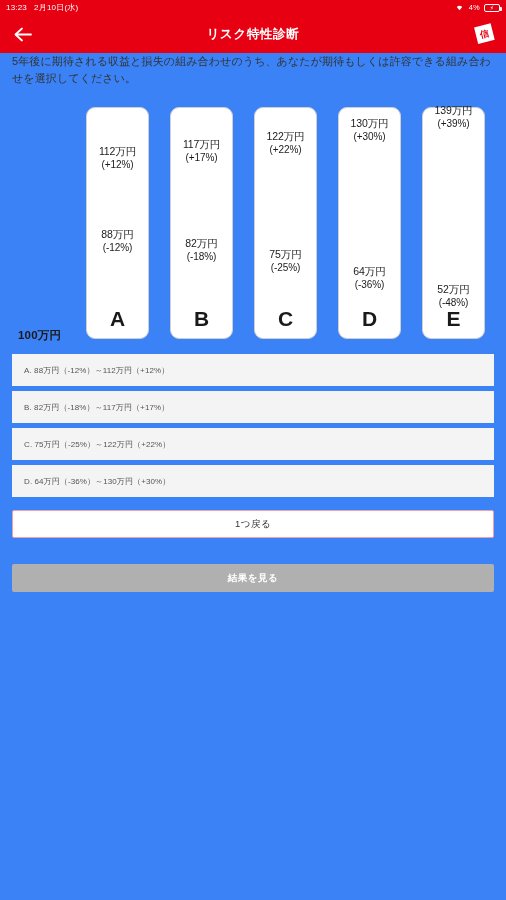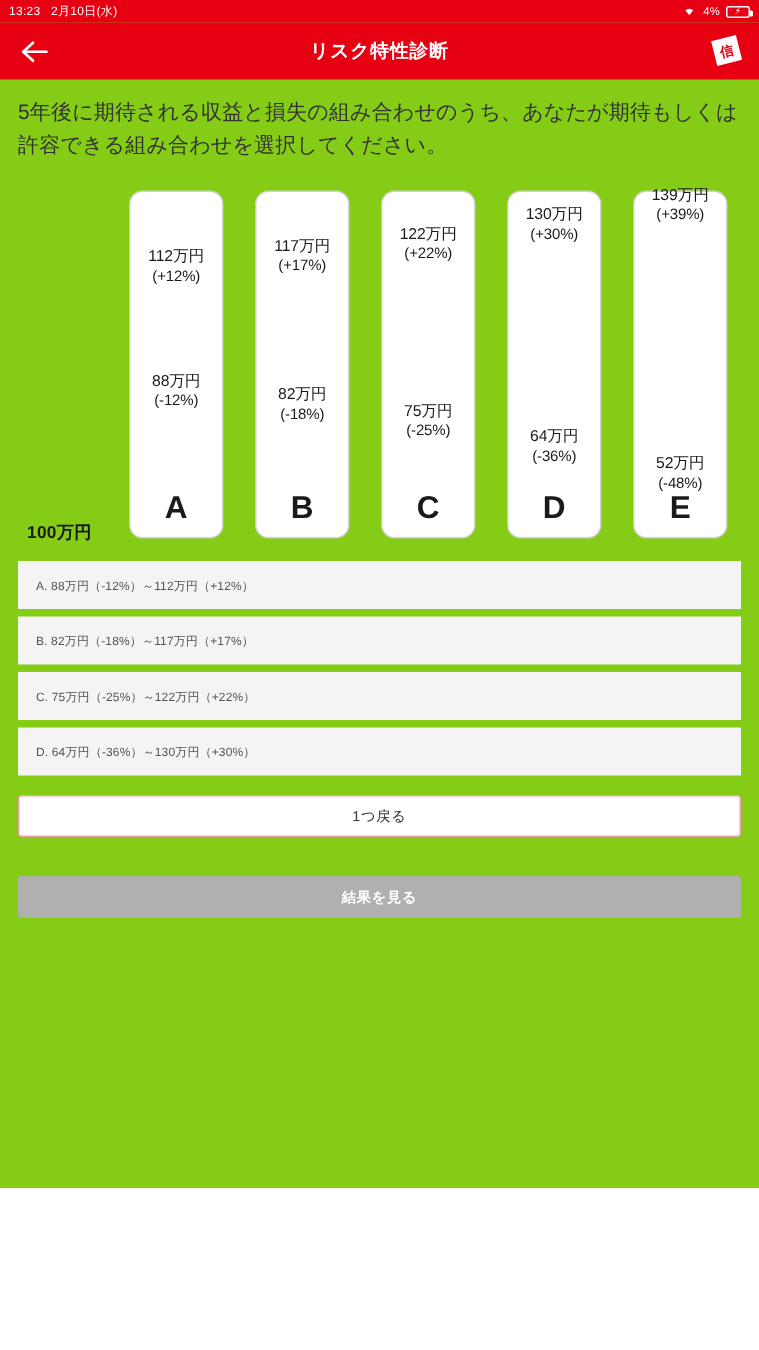--- a/index.html
+++ b/index.html
@@ -8,22 +8,22 @@
     width: 506px;
     height: 900px;
     background: #ffffff;
     font-family: "Liberation Sans", "DejaVu Sans", sans-serif;
     overflow: hidden;
   }
 
   .screen {
     position: relative;
     width: 506px;
-    height: 792px;
-    background: #84cc16;
+    height: 900px;
+    background: #3b82f6;
   }
 
   
   .status-bar {
     height: 15px;
     background: #e60012;
     display: flex;
     align-items: center;
     justify-content: space-between;
     padding: 0 6px;
@@ -87,22 +87,21 @@
   .content { padding: 0 12px; }
 
   .q-title {
     margin-top: 14px;
     font-size: 13px;
     font-weight: bold;
     color: #1a1a1a;
     letter-spacing: 0.3px;
   }
   .q-desc {
-    margin-top: 11px;
-    font-size: 14px;
+    font-size: 11px;
     line-height: 1.55;
     color: #333333;
     letter-spacing: 0.1px;
   }
 
   
   .chart {
     position: relative;
     margin-top: 12px;
     height: 245px;

